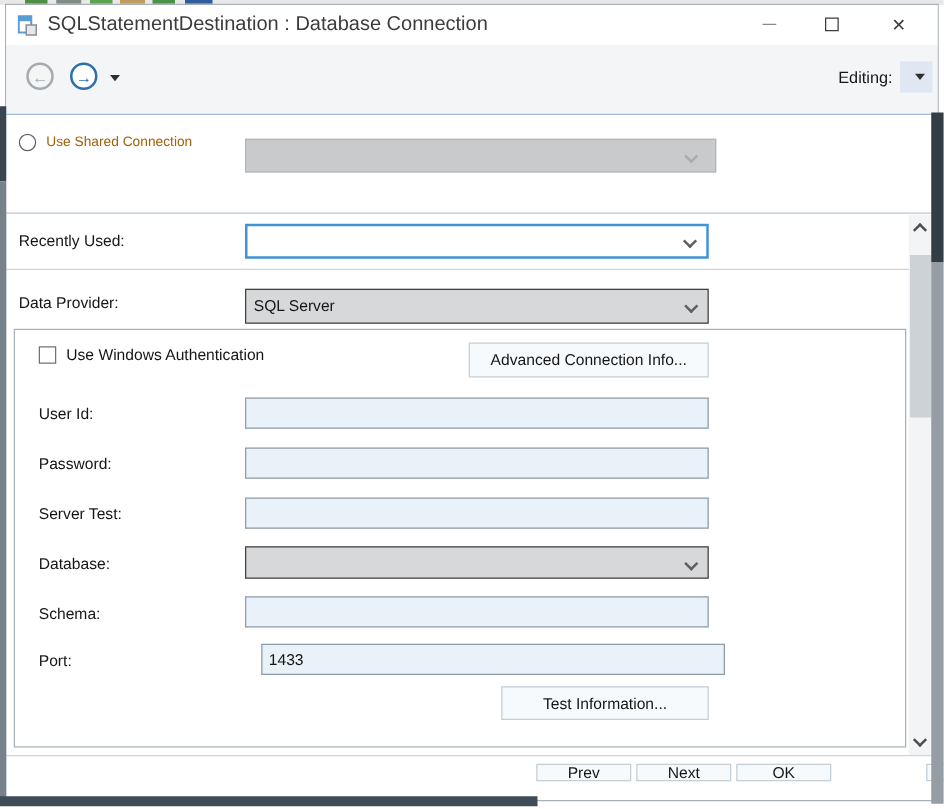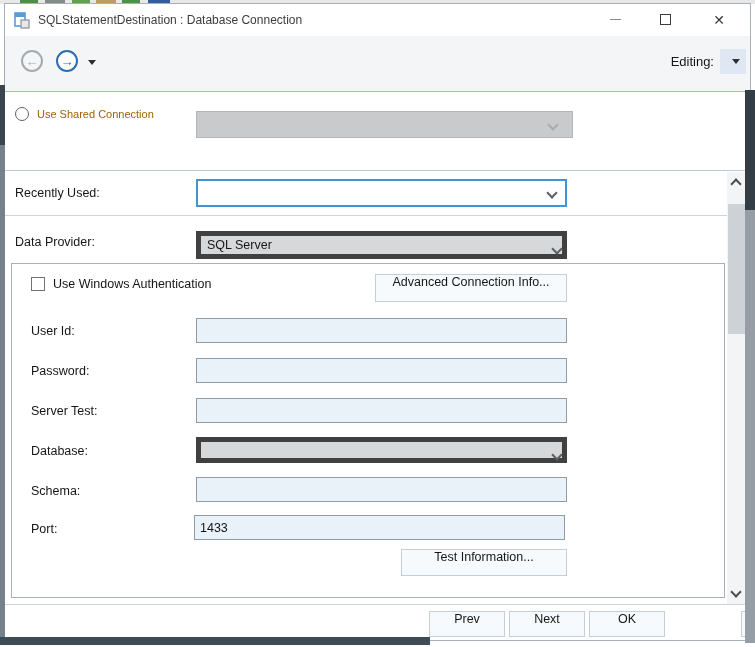--- a/index.html
+++ b/index.html
@@ -10,21 +10,21 @@
   
   .desktop-strip { left:0; top:0; width:755px; height:4px; background:#e8e8e8; }
   .frag { position:absolute; top:0; height:4px; }
 
   
   .window { left:4px; top:3px; width:747px; height:638px; background:#ffffff; border:1px solid #a7b0b8; }
 
   
   .titlebar { left:0; top:0; width:745px; height:32px; background:#ffffff; display:flex; align-items:center; }
   .title-icon { margin-left:9px; width:17px; height:17px; position:relative; }
-  .title-text { margin-left:7px; font-size:12px; color:#3c3c3c; }
+  .title-text { margin-left:7px; font-size:16px; color:#3c3c3c; }
   .cap-btn { position:absolute; top:0; width:34px; height:31px; display:flex; align-items:center; justify-content:center; }
   .min-glyph { width:11px; height:0; border-top:1px solid #8a8a8a; }
   .max-glyph { width:11px; height:11px; border:1px solid #3c3c3c; background:#fff; }
   .close-glyph { font-size:14px; color:#3c3c3c; line-height:1; }
 
   
   .toolbar { left:0; top:32px; width:745px; height:56px; background:#f3f5f7; border-bottom:1px solid #9fbcd8; }
   .nav-circle { position:absolute; top:14px; width:22px; height:22px; border-radius:50%; display:flex; align-items:center; justify-content:center; font-size:13px; background:#f3f5f7; }
   .nav-back { left:16px; border:2px solid #a4aaaf; color:#a4aaaf; }
   .nav-fwd { left:51px; border:2px solid #2b6fae; color:#2b6fae; background:#ffffff; }
@@ -39,48 +39,48 @@
   
   .radio-section { left:0; top:88px; width:745px; height:79px; background:#ffffff; border-bottom:1px solid #b9c8d5; }
   .radio-row { position:absolute; left:10px; display:flex; align-items:center; }
   .radio { width:14px; height:14px; border:1px solid #5f6archive368; border:1px solid #5f6368; border-radius:50%; background:#fff; position:relative; }
   .radio.sel::after { content:""; position:absolute; left:3px; top:3px; width:6px; height:6px; border-radius:50%; background:#1b1b1b; }
   .radio-label { margin-left:8px; font-size:11px; color:#a16207; }
 
   
   .combo-disabled { background:#c9cacb; border:1px solid #b3b6b9; }
   .combo-blue { background:#ffffff; border:2px solid #4193d4; }
-  .combo-gray { background:#d7d8d9; border:5px solid #404040; display:flex; align-items:center; }
+  .combo-gray { background:#d7d8d9; border:1px solid #404040; display:flex; align-items:center; }
   .field-input { background:#e9f1f9; border:1px solid #8f9ba5; font-family:"Liberation Sans",sans-serif; font-size:12.5px; color:#161616; padding:0 5px; width:100%; height:100%; outline:none; }
   .chev { width:8px; height:8px; border-right:2px solid #5a6066; border-bottom:2px solid #5a6066; transform:rotate(45deg); }
   .chev.dis { border-color:#a8acb0; }
   .combo-chev { position:absolute; top:9px; }
 
   .row-label { font-size:12.5px; color:#161616; }
 
   .panel-sep { left:0; width:723px; height:0; border-top:1px solid #ccd4da; }
 
   
   .groupbox { left:6px; top:259px; width:714px; height:335px; border:1px solid #a9b2ba; background:#ffffff; }
 
   .checkbox { width:14px; height:14px; border:1px solid #6e7378; background:#ffffff; }
-  .btn { background:#f7fafc; border:1px solid #c4ced6; display:flex; align-items:flex-start; justify-content:center; font-size:12.5px; color:#161616; }
+  .btn { background:#f7fafc; border:1px solid #c4ced6; display:flex; align-items:center; justify-content:center; font-size:12.5px; color:#161616; }
 
   .combo-value { font-size:12.5px; color:#161616; padding-left:6px; }
 
   
   .scrollbar { left:722px; top:168px; width:19px; height:432px; background:#f2f4f5; }
   .scroll-arrow { position:absolute; left:5px; width:8px; height:8px; border-right:2px solid #4a4f54; border-bottom:2px solid #4a4f54; }
   .scroll-up { top:8px; transform:rotate(-135deg); }
   .scroll-down { bottom:8px; transform:rotate(45deg); }
   .scroll-thumb { position:absolute; left:1px; top:32px; width:17px; height:130px; background:#cdd2d6; }
 
   
   .footer-sep { left:0; top:600px; width:745px; height:0; border-top:1px solid #cdd5db; }
-  .foot-btn { position:absolute; top:607px; width:76px; height:26px; }
+  .foot-btn { position:absolute; top:607px; width:76px; height:14px; }
 
   
   .edge-left-dark { left:0; top:85px; width:5px; height:60px; background:#3a454e; }
   .edge-left-gray { left:0; top:145px; width:5px; height:499px; background:#76828a; }
   .edge-right-dark { left:745px; top:90px; width:10px; height:120px; background:#323d46; }
   .edge-right-gray { left:745px; top:210px; width:10px; height:433px; background:#969da4; }
   .bottom-bar { left:0; top:637px; width:430px; height:8px; background:#3e4c57; }
 </style>
 </head>
 <body>
@@ -185,21 +185,21 @@
     <span class="combo-value"></span>
     <div class="combo-chev chev" style="left:352px;"></div>
   </div>
 
   <div class="abs row-label" style="left:26px; top:480px;">Schema:</div>
   <div class="abs" style="left:191px; top:473px; width:371px; height:25px;">
     <input class="field-input" value="" style="">
   </div>
 
   <div class="abs row-label" style="left:26px; top:518px;">Port:</div>
-  <div class="abs" style="left:189px; top:511px; width:371px; height:25px;">
+  <div class="abs" style="left:204px; top:511px; width:371px; height:25px;">
     <input class="field-input" value="1433" style="">
   </div>
 
   <div class="abs btn" style="left:396px; top:545px; width:166px; height:27px;">
     <span>Test Information...</span>
   </div>
 
   <div class="abs scrollbar">
     <div class="scroll-arrow scroll-up"></div>
     <div class="scroll-thumb"></div>

